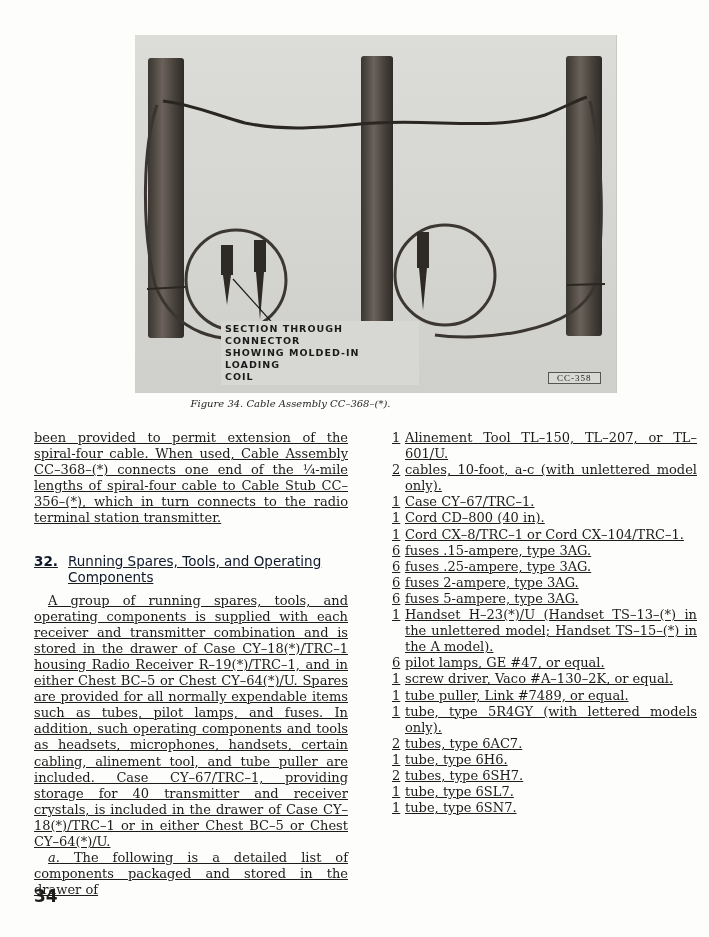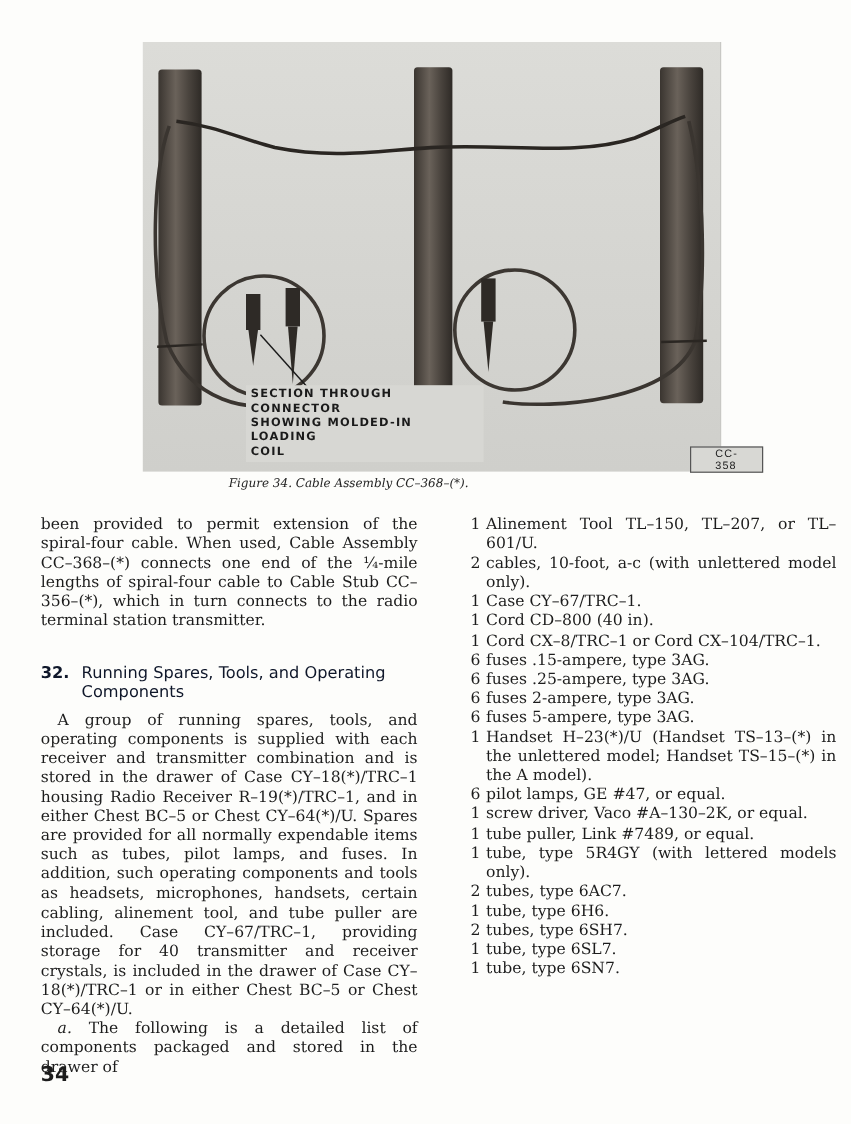--- a/index.html
+++ b/index.html
@@ -1,41 +1,41 @@
 <!DOCTYPE html>
 <html><head>
 <meta charset="utf-8">
 <style>
   html, body { margin: 0; padding: 0; }
   body {
     width: 709px; height: 937px; background: #fdfdfb; position: relative; overflow: hidden;
     font-family: "DejaVu Serif", "Liberation Serif", serif; color: #1c1c1c;
   }
   .photo {
-    position: absolute; left: 119px; top: 35px; width: 481px; height: 358px;
+    position: absolute; left: 135px; top: 35px; width: 481px; height: 358px;
     background: linear-gradient(180deg, #dcdcd8 0%, #d4d4d0 60%, #cfcfcb 100%);
     border-right: 1px solid #c8c8c4;
   }
   .photo svg { position: absolute; left: 0; top: 0; }
   .callout {
     position: absolute; left: 86px; top: 286px; width: 190px;
     font-family: "DejaVu Sans", "Liberation Sans", sans-serif; font-weight: bold;
     font-size: 9.5px; line-height: 12px; letter-spacing: 1px; color: #1a1a1a;
     background: #d7d7d3; padding: 2px 4px;
   }
   .tag {
     position: absolute; left: 413px; top: 337px;
-    font-family: Liberation Sans, sans-serif; font-size: 9px; letter-spacing: 1px;
-    border: 1px solid #555; padding: 0 20px; color: #222; background: #d8d8d4; margin-left: 43px;
+    font-family: Liberation Serif, serif; font-size: 9px; letter-spacing: 1px;
+    border: 1px solid #555; padding: 0 8px; color: #222; background: #d8d8d4;
   }
   .caption {
     position: absolute; left: 0; width: 581px; top: 398px; text-align: center;
     font-style: italic; font-size: 10px; color: #222;
   }
-  .col { position: absolute; font-size: 13px; line-height: 16.1px; }
+  .col { position: absolute; font-size: 13px; line-height: 16.1px; text-decoration: underline; }
   .left { left: 34px; top: 430px; width: 314px; }
   .right { left: 371px; top: 430px; width: 326px; }
   .para { text-align: justify; margin: 0; }
   .indent { text-indent: 14px; }
   .heading {
     font-family: "DejaVu Sans", "Liberation Sans", sans-serif; font-size: 13.5px; line-height: 16px;
     margin: 26px 0 8px 0; display: flex; color: #0f172a;
   }
   .heading .num { width: 34px; font-weight: bold; }
   .heading .txt { flex: 1; }

